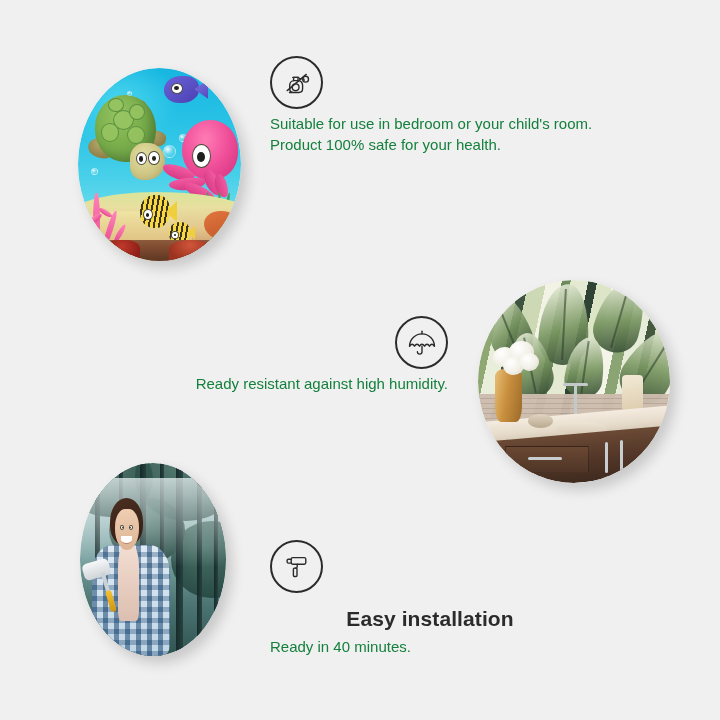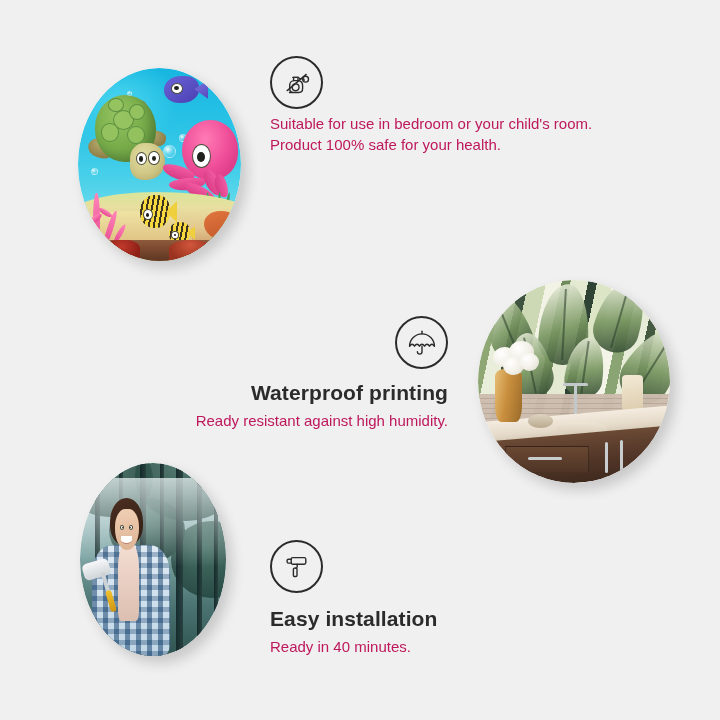--- a/index.html
+++ b/index.html
@@ -316,34 +316,34 @@
 
   .f-title {
     font-size: 21px;
     font-weight: 600;
     color: #2b2b2b;
     letter-spacing: .1px;
     line-height: 1.25;
   }
   .f-desc {
     font-size: 15px;
-    color: #be185d;
+    color: #15803d;
     line-height: 1.42;
     margin-top: 4px;
   }
 
   #feature-odorless { left: 270px; top: 56px; width: 340px; text-align: left; }
   #feature-odorless .f-title { margin-top: 14px; }
 
   #feature-waterproof { left: 140px; top: 316px; width: 308px; text-align: right; }
   #feature-waterproof .icon-wrap { display: flex; justify-content: flex-end; }
   #feature-waterproof .f-title { margin-top: 11px; }
 
   #feature-install { left: 270px; top: 540px; width: 320px; text-align: left; }
-  #feature-install .f-title { margin-top: 13px; }
+  #feature-install .f-title { margin-top: 13px; text-align: center; }
 </style>
 </head>
 <body>
 
 <div class="canvas">
 
   <div class="photo" id="photo-underwater">
     <div class="inner">
       <div class="uw-sky"></div>
 
@@ -444,21 +444,20 @@
     <div class="icon-wrap">
       <div class="icon-circle">
         <svg width="34" height="34" viewBox="0 0 34 34" fill="none" stroke="#2b2b2b" stroke-width="1.4" stroke-linecap="round" stroke-linejoin="round">
           <path d="M4.6 20.2c0-6.8 5.6-12.3 12.4-12.3s12.4 5.5 12.4 12.3"></path>
           <path d="M4.6 20.2c1.6-2.6 3.4-2.6 4.9 0 1.6-2.6 3.4-2.6 5-0 1.6-2.6 3.4-2.6 5 0 1.6-2.6 3.4-2.6 5 0 1.5-2.6 3.3-2.6 4.9 0"></path>
           <path d="M17 7.9V5.3"></path>
           <path d="M17 20.2v5.6a2.3 2.3 0 0 1-2.3 2.3 2.3 2.3 0 0 1-2.3-2.3"></path>
         </svg>
       </div>
     </div>
-    <div class="f-title">Waterproof printing</div>
     <div class="f-desc">Ready resistant against high humidity.</div>
   </div>
 
   <div class="photo" id="photo-bathroom">
     <div class="inner">
       <div class="bath-wall"></div>
 
       <div class="bath-leaf" style="left:32%;top:2%;width:26%;height:40%;transform:rotate(3deg);"></div>
       <div class="bath-leaf" style="left:4%;top:6%;width:22%;height:34%;transform:rotate(-22deg);"></div>
       <div class="bath-leaf" style="left:62%;top:0%;width:24%;height:36%;transform:rotate(16deg);"></div>

